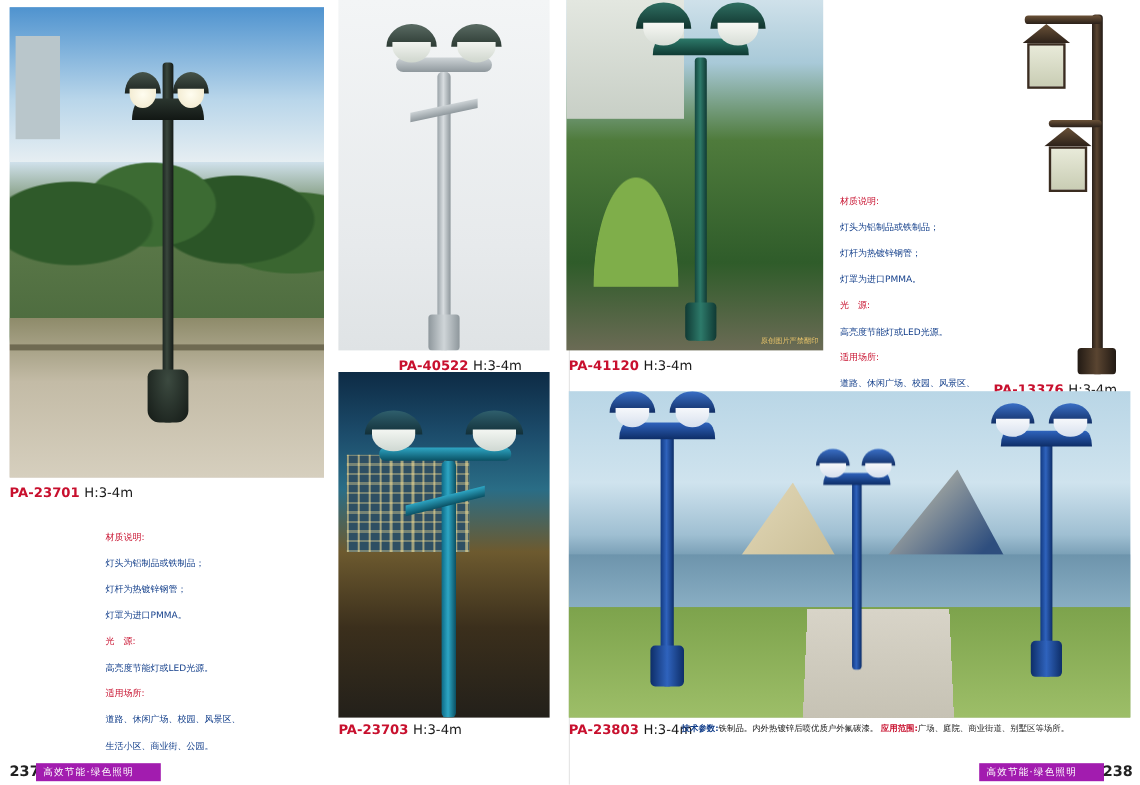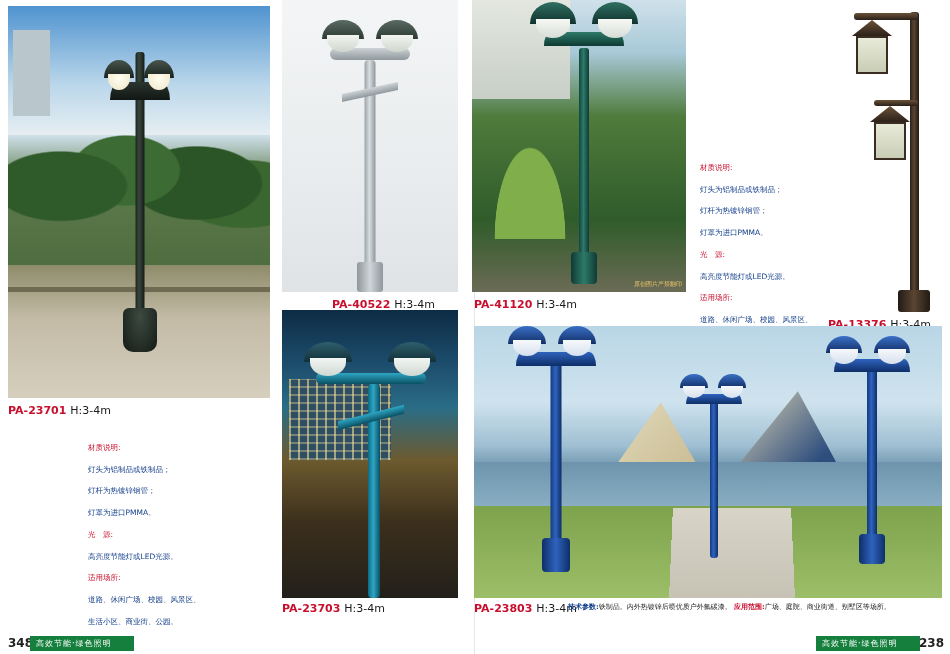--- a/index.html
+++ b/index.html
@@ -18,21 +18,21 @@
   .caption .h{color:#1a1a1a;font-weight:normal;}
 
   
   .spec{position:absolute;font-size:7.5px;line-height:1.45;white-space:pre-line;}
   .spec .hd{color:#c8102e;font-weight:normal;display:block;}
   .spec .bd{color:#123e8a;display:block;}
 
   
   .footer{position:absolute;bottom:0;left:0;width:950px;height:26px;}
   .pgnum{position:absolute;bottom:4px;font-size:12px;font-weight:bold;color:#222;}
-  .pgbar{position:absolute;bottom:3px;height:15px;background:#15803d;color:#fff;font-size:8px;
+  .pgbar{position:absolute;bottom:3px;height:15px;background:#a21caf;color:#fff;font-size:8px;
          display:flex;align-items:center;padding:0 6px;letter-spacing:1px;}
 
   
   
   .p1{background:linear-gradient(#6ea8d8 0%,#9fc6e4 22%,#cfe0ea 33%,#5d7a4a 45%,#4c6b3e 70%,#b9ada0 72%,#cfc5b8 100%);}
   .p1 .sky{position:absolute;left:0;top:0;width:100%;height:33%;
      background:linear-gradient(#4f93cf,#b9d6ea 60%,#e6eef2);}
   .p1 .treeline{position:absolute;left:0;top:18%;width:100%;height:40%;
      background:radial-gradient(ellipse at 20% 70%,#2f5a2a 0 22%,transparent 23%),
                 radial-gradient(ellipse at 45% 60%,#3c6b33 0 26%,transparent 27%),
@@ -280,18 +280,18 @@
   <div class="caption" style="left:474px;top:602px;">
     <span>PA-23803</span>
     <span class="h">H:3-4m</span>
   </div>
   <div style="position:absolute;left:568px;top:603px;font-size:7px;line-height:1.3;white-space:nowrap;">
     <span style="color:#123e8a;font-weight:bold;">技术参数:</span><span style="color:#222;">铁制品。内外热镀锌后喷优质户外氟碳漆。</span>
     <span style="color:#c8102e;font-weight:bold;">应用范围:</span><span style="color:#222;">广场、庭院、商业街道、别墅区等场所。</span>
   </div>
 
   <div class="footer">
-    <div class="pgnum" style="left:8px;">348</div>
+    <div class="pgnum" style="left:8px;">237</div>
     <div class="pgbar" style="left:30px;width:92px;">高效节能·绿色照明</div>
     <div class="pgbar" style="right:30px;width:92px;">高效节能·绿色照明</div>
     <div class="pgnum" style="right:6px;">238</div>
   </div>
 </div>
 
 </body></html>

